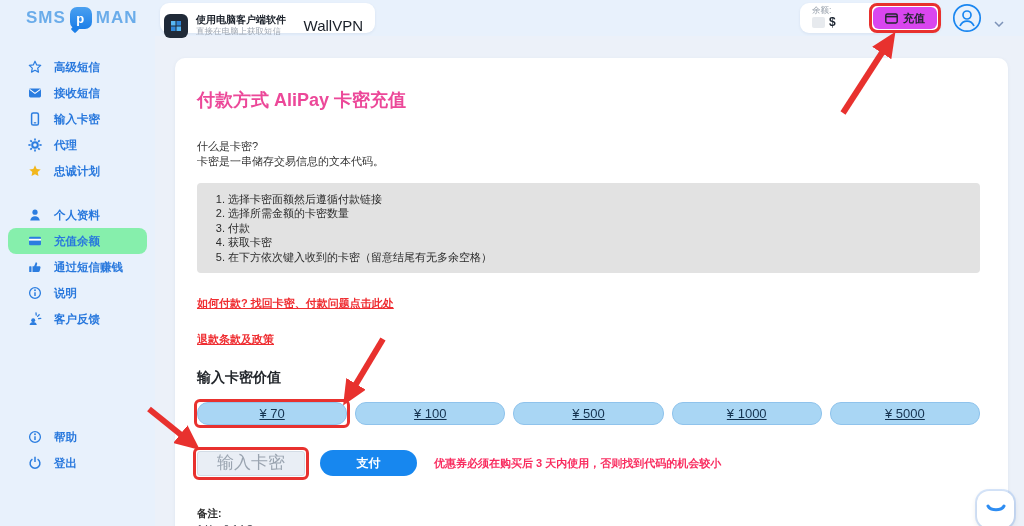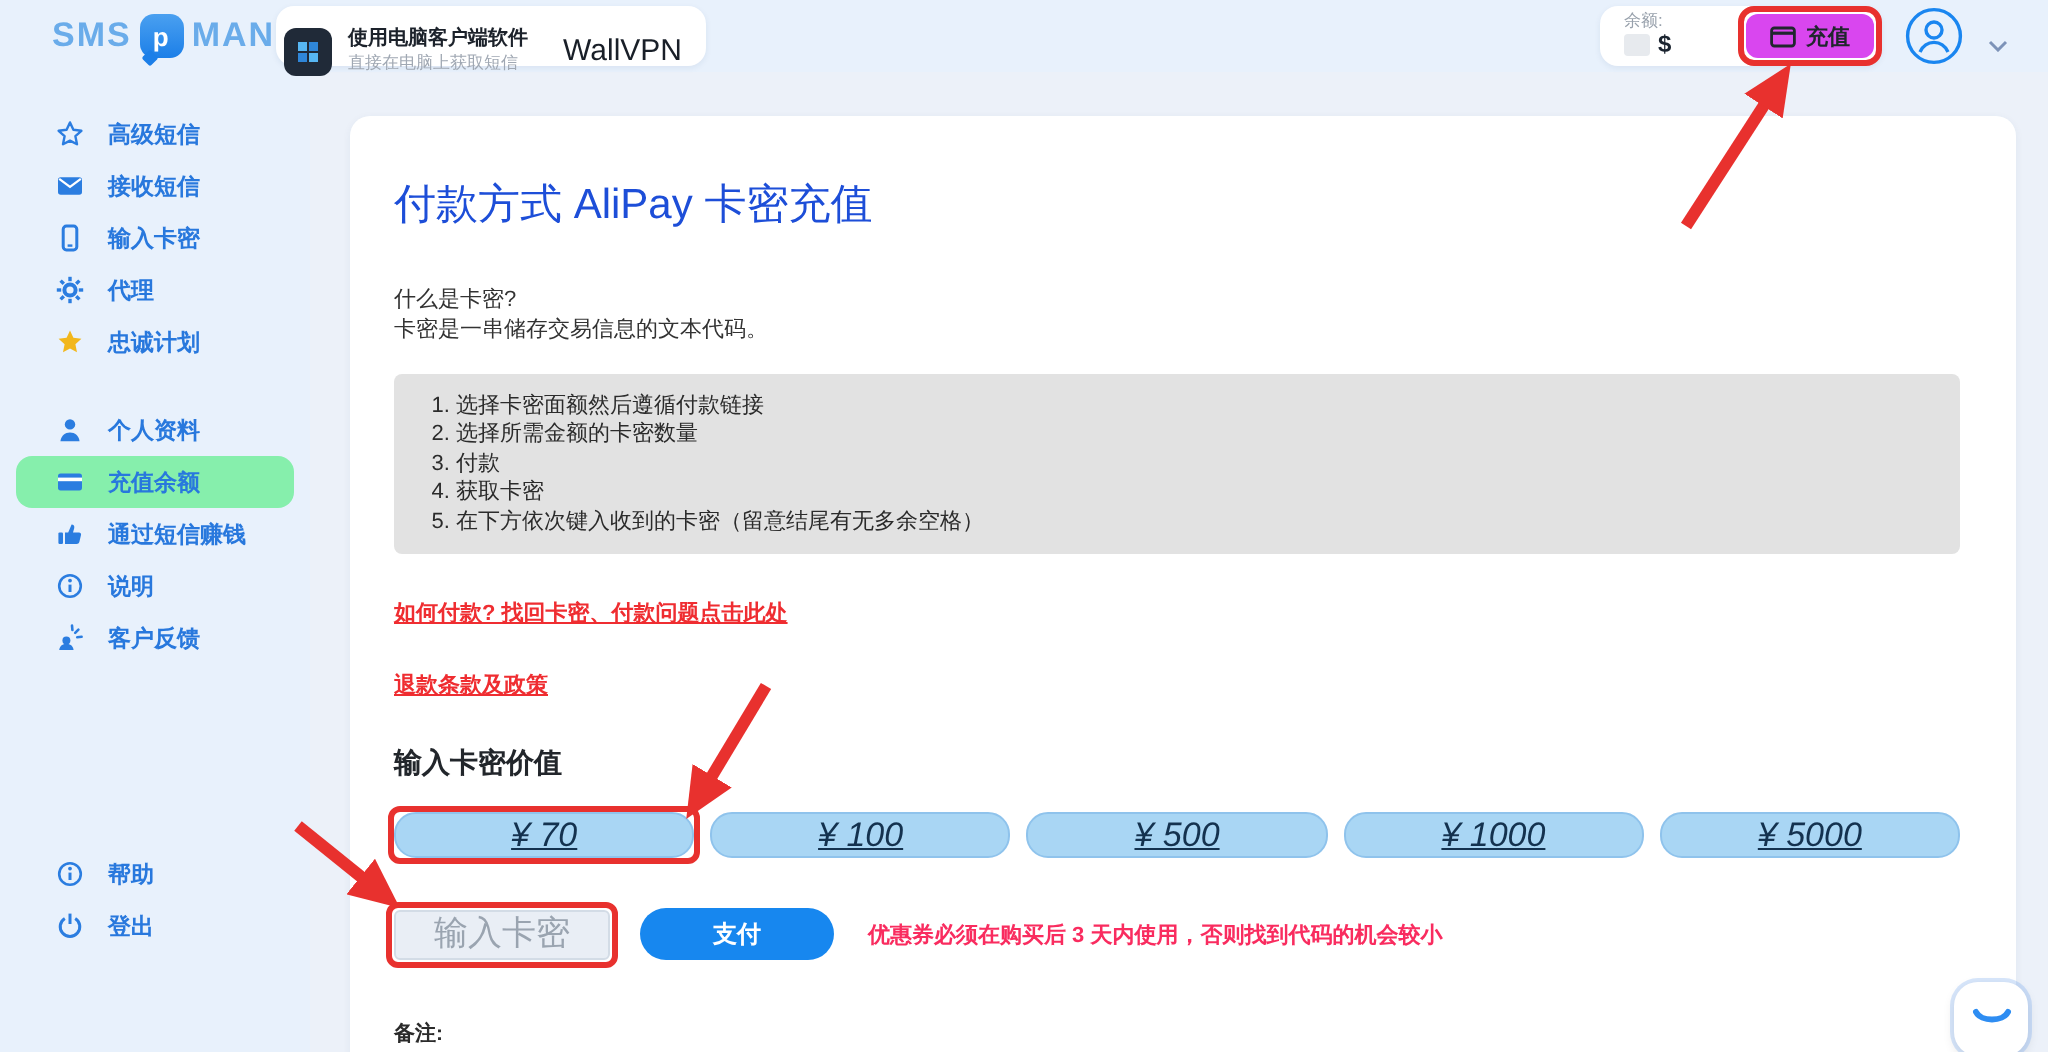--- a/index.html
+++ b/index.html
@@ -10,21 +10,21 @@
     background:#e8f1fc;
   }
   
   .logo { position:absolute; left:26px; top:7px; display:flex; align-items:center; gap:4px;
           color:#6aacea; font-size:17px; font-weight:bold; letter-spacing:1px; }
   .logo-bubble { width:22px; height:22px; background:linear-gradient(#4aa0f0,#1c7fe8);
           border-radius:7px; color:#fff; font-size:13px; font-weight:bold;
           display:flex; align-items:center; justify-content:center; position:relative; }
   .logo-bubble::after { content:""; position:absolute; left:2px; bottom:-3px; width:6px; height:6px;
           background:#1c7fe8; transform:rotate(45deg); border-radius:1px; }
-  .client-pill { position:absolute; left:138px; top:3px; width:215px; height:30px; background:#fff;
+  .client-pill { position:absolute; left:160px; top:3px; width:215px; height:30px; background:#fff;
           border-radius:9px; display:flex; align-items:center; gap:8px; padding:15px 12px 0 4px;
           box-shadow:0 1px 3px rgba(30,60,110,.08); }
   .banner-icon { width:24px; height:24px; background:#202a38; border-radius:6px;
           display:flex; align-items:center; justify-content:center; flex:0 0 auto; }
   .banner-text { line-height:1.25; white-space:nowrap; }
   .banner-title { font-size:10px; font-weight:bold; color:#1c222b; }
   .banner-sub { font-size:8.5px; color:#a0a8b3; }
   .banner-product { margin-left:auto; font-size:15px; color:#191f28; font-weight:500; }
   .balance-pill { position:absolute; left:800px; top:3px; width:141px; height:30px; background:#fff;
           border-radius:9px; display:flex; align-items:center; padding:0 4px 0 12px;
@@ -47,31 +47,31 @@
   .nav-item { display:flex; align-items:center; gap:12px; height:26px; margin:0 8px;
           padding-left:20px; border-radius:8px; color:#2878dd; font-size:11.5px; font-weight:bold;
           cursor:pointer; white-space:nowrap; }
   .nav-item.active { background:#86efac; }
   .nico { width:14px; height:14px; display:flex; flex:0 0 auto; }
   
   .content-bg { position:absolute; left:155px; top:36px; right:0; bottom:0; background:#ecf1f9; }
   .card { position:absolute; left:175px; top:58px; width:833px; height:500px; background:#fff;
           border-radius:10px; box-shadow:0 1px 4px rgba(30,60,110,.06);
           padding:30px 28px 0 22px; }
-  .page-title { font-size:21px; font-weight:normal; color:#1d4ed8; }
+  .page-title { font-size:18px; font-weight:bold; color:#ec4899; }
   .qa { margin-top:27px; font-size:11px; color:#333; line-height:1.4; }
   .steps-box { margin-top:13px; background:#e2e2e2; border-radius:4px; padding:9px 16px; }
   .steps-box ol { margin:0; padding-left:15px; font-size:11px; line-height:14.5px; color:#2b2b2b; }
   .link-row { margin-top:20px; }
   .red-link { color:#ef2d31; font-weight:bold; font-size:11px; text-decoration:underline; cursor:pointer; }
   .section-h { margin-top:22px; font-size:14px; font-weight:bold; color:#22262b; }
   .options { margin-top:15px; display:flex; gap:8px; }
   .option-btn { flex:1; height:23px; background:#a9d6f4; border:1px solid #8fc3ec; border-radius:11px;
-          display:flex; align-items:center; justify-content:center; font-size:17px; color:#14324f;
-          text-decoration:underline; cursor:pointer; position:relative; font-family:inherit;font-style:italic; }
+          display:flex; align-items:center; justify-content:center; font-size:13px; color:#14324f;
+          text-decoration:underline; cursor:pointer; position:relative; font-family:inherit; }
   .pay-row { margin-top:25px; display:flex; align-items:center; }
   .ann-wrap { position:relative; display:inline-flex; }
   .code-input { width:108px; height:25px; background:#e9eef5; border:1px solid #d3dce6; border-radius:3px;
           text-align:center; font-size:17px; color:#333; font-family:inherit; }
   .code-input::placeholder { color:#9aa4b0; }
   .pay-btn { margin-left:15px; width:97px; height:26px; border-radius:14px; background:#1787ef;
           color:#fff; font-weight:bold; font-size:12px; border:none; cursor:pointer; font-family:inherit; }
   .warning { margin-left:17px; color:#f92c5f; font-weight:bold; font-size:11px; }
   .note { margin-top:30px; font-size:10.5px; color:#2b2b2b; line-height:1.5; }
   .note-label { font-weight:bold; }

